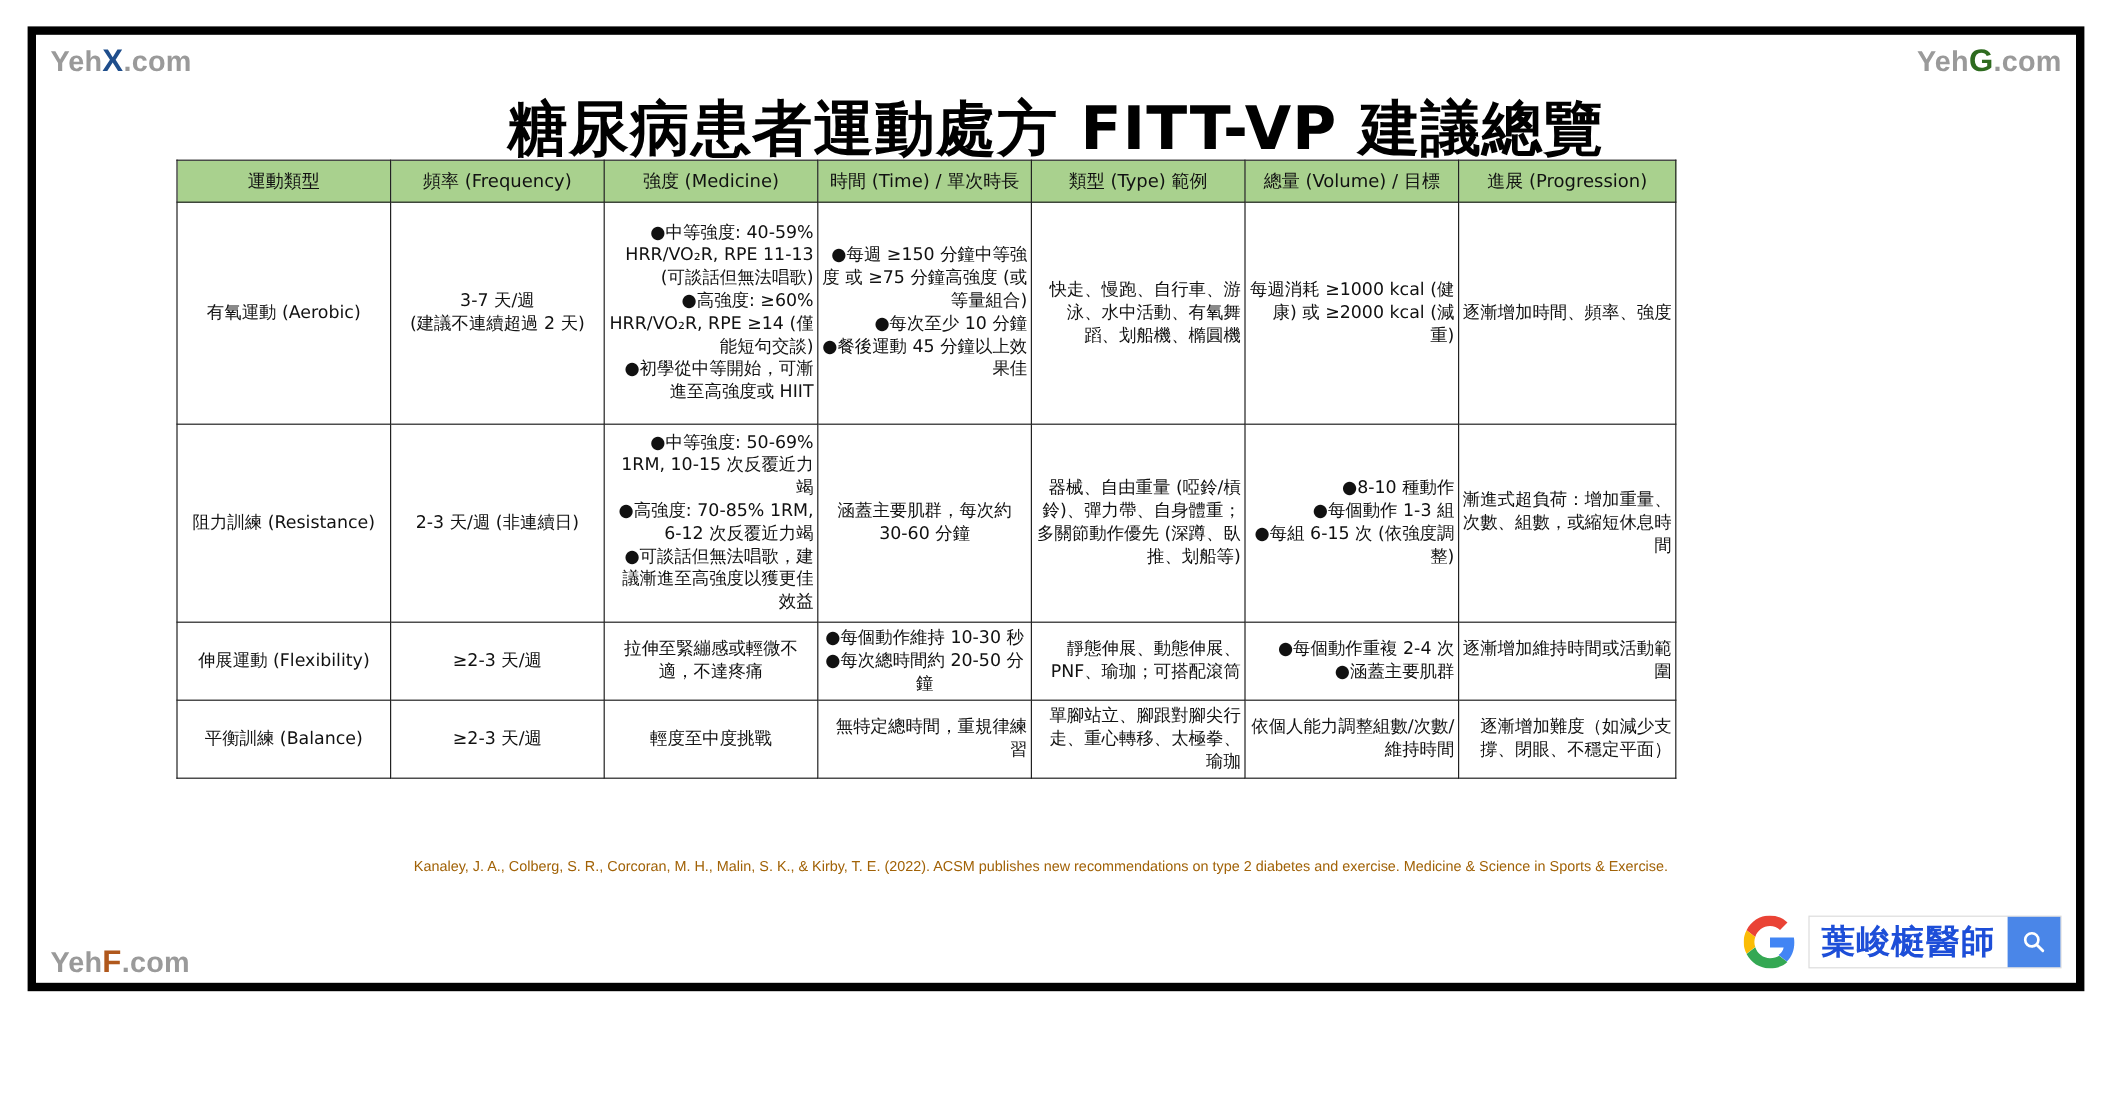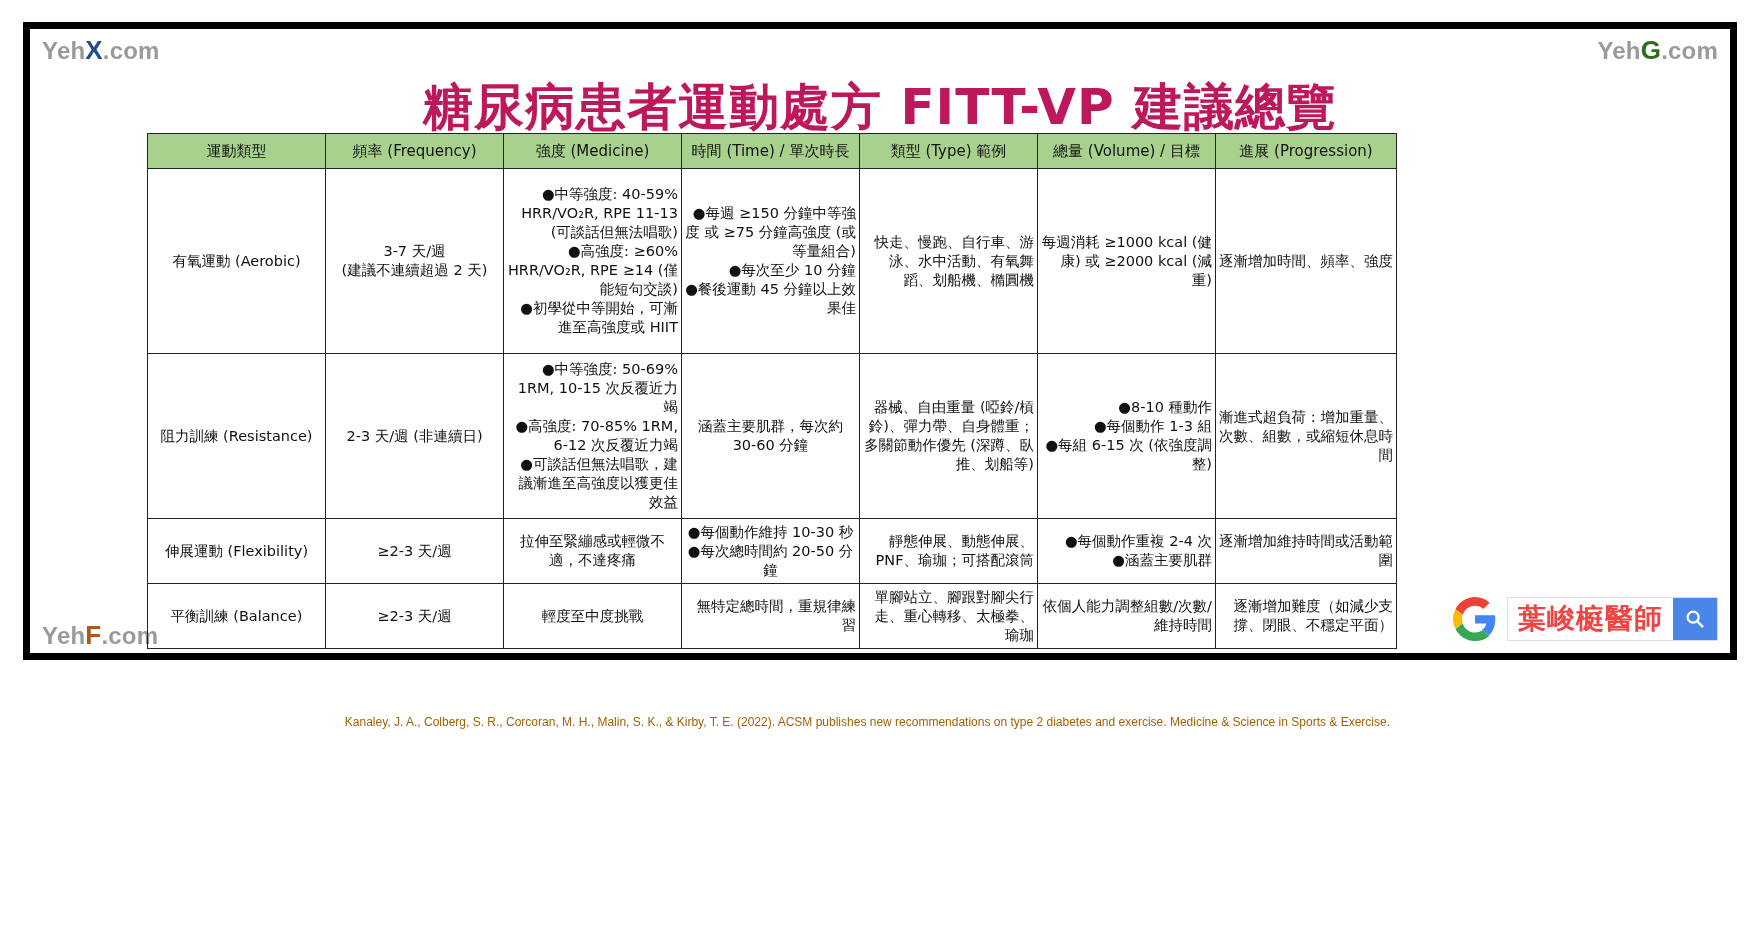--- a/index.html
+++ b/index.html
@@ -1,32 +1,32 @@
 <!DOCTYPE html>
 <html><head>
 <meta charset="utf-8">
 <style>
   html, body { margin: 0; padding: 0; background: #ffffff; }
   body { width: 1764px; height: 926px; position: relative; overflow: hidden;
          font-family: "DejaVu Sans", "Liberation Sans", sans-serif; color: #111; }
-  .frame { position: absolute; left: 23px; top: 22px; width: 1714px; height: 638px;
+  .frame { position: absolute; left: 23px; top: 22px; width: 1714px; height: 804px;
            border: 7px solid #000; box-sizing: border-box; background: #fff; }
   .brand { position: absolute; font-family: "Liberation Sans", sans-serif; font-weight: bold;
            font-size: 24px; color: #9a9a9a; letter-spacing: 0.2px; }
   .brand .hl { font-size: 26px; }
   .brand-tl { left: 12px; top: 6px; }
   .brand-tr { right: 12px; top: 6px; }
   .brand-bl { left: 12px; bottom: 2px; }
   .hl-x { color: #1f4e8c; }
   .hl-g { color: #2e6b1f; }
   .hl-f { color: #b0581c; }
 
   .title { position: absolute; left: 0; right: 0; top: 45px; text-align: center;
            font-family: "DejaVu Sans", sans-serif; font-weight: bold; font-size: 50px;
-           letter-spacing: 1px; color: #be185d; }
+           letter-spacing: 1px; color: #000000; }
 
   table.fitt { position: absolute; left: 117px; top: 104px; width: 1249px;
                border-collapse: collapse; table-layout: fixed;
                font-family: "DejaVu Sans", sans-serif; font-size: 14.5px; line-height: 19px; padding-left: 19px; }
   table.fitt th, table.fitt td { border: 1.5px solid #222; padding: 2px 3px; vertical-align: middle; }
   table.fitt th { background: #a9d18e; font-weight: normal; height: 30px; text-align: center; font-size: 15px; }
   table.fitt td.center { text-align: center; }
   table.fitt td.left { text-align: right; }
   .bullet-line { display: block; }
   .row-aero td { height: 180px; }
@@ -35,21 +35,21 @@
   .row-bal td { height: 60px; }
   .row-sed td { height: 60px; }
 
   .citation { position: absolute; left: 0; width: 1360px; top: 686px; text-align: right;
               font-family: "Liberation Sans", sans-serif; font-size: 12px; color: #a16207; }
 
   .gsearch { position: absolute; right: 12px; bottom: 12px; height: 44px; display: flex; align-items: center; }
   .glogo { width: 44px; height: 44px; margin-right: 10px; }
   .gbox { display: flex; align-items: stretch; height: 42px; border: 1px solid #ddd; background: #fff; }
   .gtext { padding: 0 10px; font-family: "DejaVu Sans", sans-serif; font-weight: bold; font-size: 28px;
-           line-height: 42px; color: #ef4444; letter-spacing: 1px; }
+           line-height: 42px; color: #1d4ed8; letter-spacing: 1px; }
   .gbtn { width: 44px; background: #4a86e8; display: flex; align-items: center; justify-content: center; }
 </style>
 </head>
 <body>
 
 <div class="frame">
 
   <div class="brand brand-tl">
     <span>Yeh</span><span class="hl hl-x">X</span><span>.com</span>
   </div>

